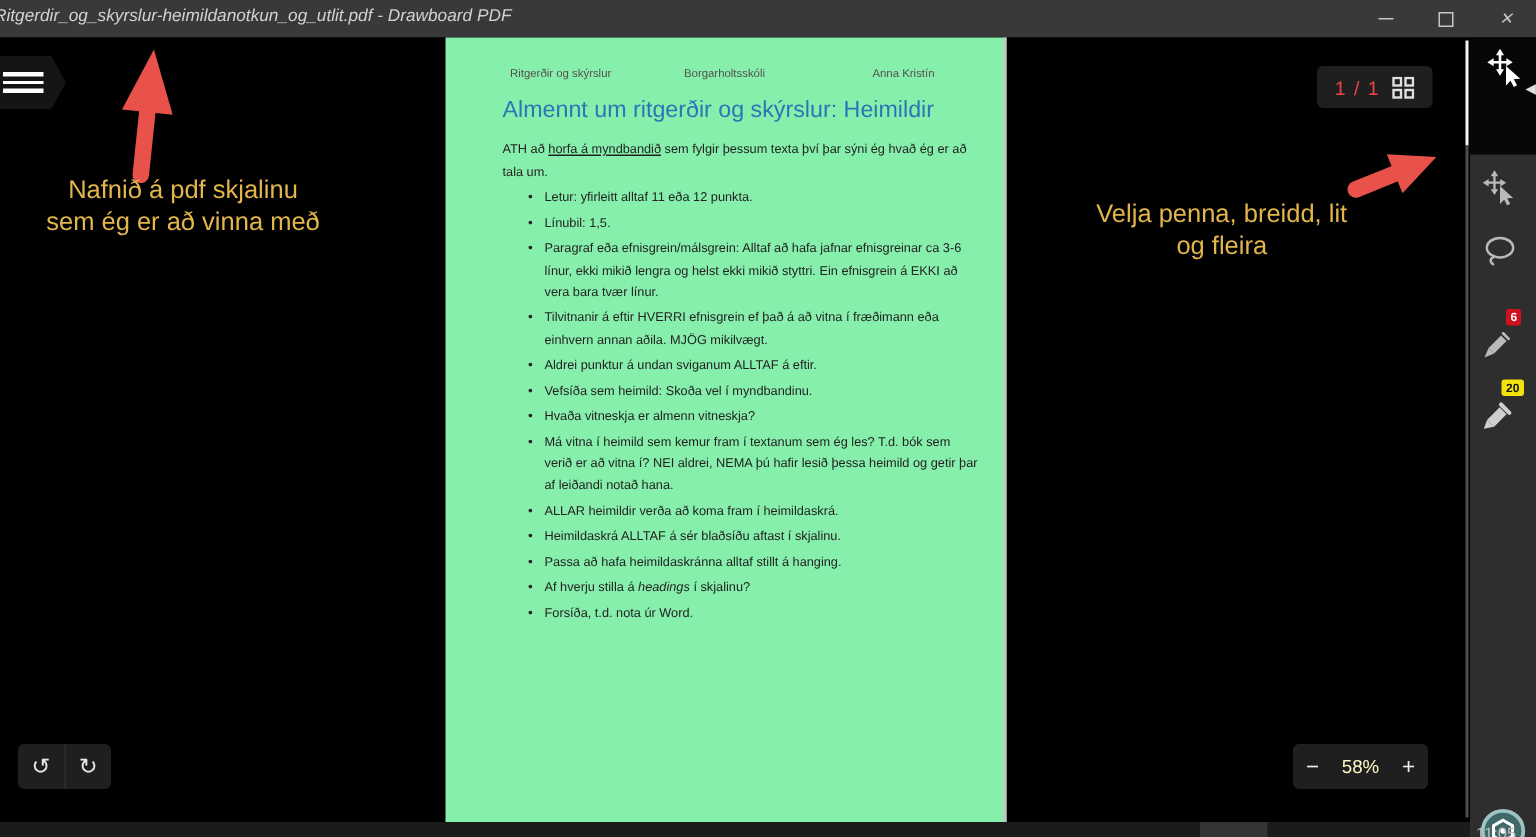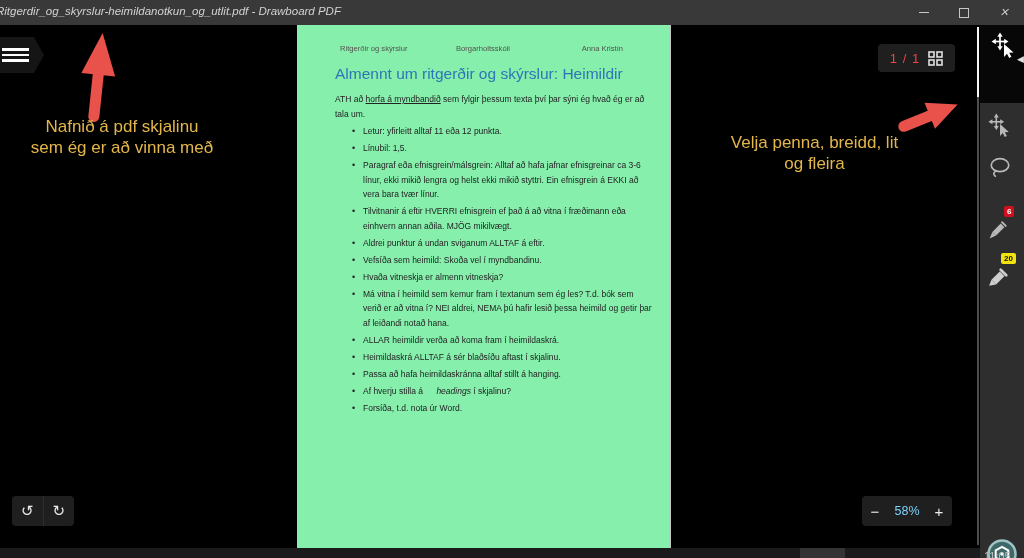--- a/index.html
+++ b/index.html
@@ -31,40 +31,40 @@
   .ph-left{position:absolute;left:43px;}
   .ph-center{position:absolute;left:0;width:100%;text-align:center;}
   .ph-right{position:absolute;right:46px;}
   .doc-title{position:absolute;left:38px;top:40px;width:330px;font-size:15.5px;font-weight:400;color:#2e75b6;}
   .intro{position:absolute;left:38px;top:67px;width:322px;font-size:8.5px;line-height:15px;color:#222;}
   .intro .u{text-decoration:underline;}
   .doc-list{position:absolute;left:55px;top:99px;width:300px;margin:0;padding:0;list-style:none;
             font-size:8.5px;line-height:14.8px;color:#222;}
   .doc-list li{position:relative;padding-left:11px;margin-bottom:2.1px;}
   .doc-list li::before{content:"•";position:absolute;left:0;top:0;font-size:9px;}
-  .doc-list .it{font-style:italic;margin-left:11px;}
+  .doc-list .it{font-style:italic;}
 
   
   .page-indicator{position:absolute;left:878px;top:19px;width:77px;height:28px;background:#1f1f1f;
                   border-radius:4px;display:flex;align-items:center;justify-content:center;gap:8px;}
   .page-indicator .pi-text{color:#ef4444;font-size:13px;letter-spacing:1px;}
 
   
   .ann-note{position:absolute;text-align:center;color:#e3b64b;font-size:17px;line-height:20.5px;}
   .note-left{left:22px;top:92px;width:200px;}
   .note-right{left:712px;top:108px;width:205px;}
   .ann-arrow{position:absolute;}
 
   
   .undo-redo{position:absolute;left:12px;top:471px;width:62px;height:30px;background:#1f1f1f;border-radius:4px;display:flex;}
   .ur-btn{flex:1;display:flex;align-items:center;justify-content:center;color:#e8e8e8;font-size:15px;}
   .ur-btn + .ur-btn{border-left:1px solid #2e2e2e;}
   .zoom-ctl{position:absolute;left:862px;top:471px;width:90px;height:30px;background:#1f1f1f;border-radius:4px;display:flex;align-items:center;}
   .zoom-btn{width:26px;text-align:center;color:#ededed;font-size:15px;}
-  .zoom-level{flex:1;text-align:center;color:#7dd3fc;font-size:12.5px;}
+  .zoom-level{flex:1;text-align:center;color:#fef9c3;font-size:12.5px;}
 
   
   .scrollbar{position:absolute;left:977px;top:0;width:2px;height:523px;}
   .sb-thumb{position:absolute;left:0;top:2px;width:2px;height:70px;background:#f5f5f5;}
   .sb-track{position:absolute;left:0;top:72px;width:2px;height:448px;background:#4d4d4d;}
 
   
   .toolbar{position:absolute;left:980px;top:0;width:44px;height:533px;}
   .toolbar-top{position:absolute;left:0;top:0;width:44px;height:78px;background:#070707;}
   .tool-active{position:absolute;left:11px;top:7px;width:26px;height:26px;}

